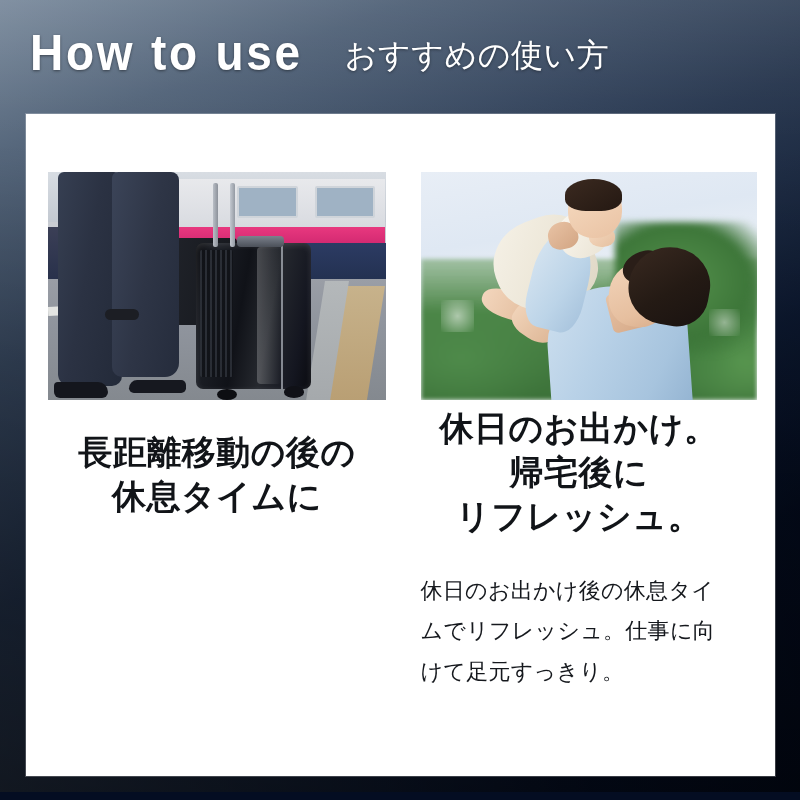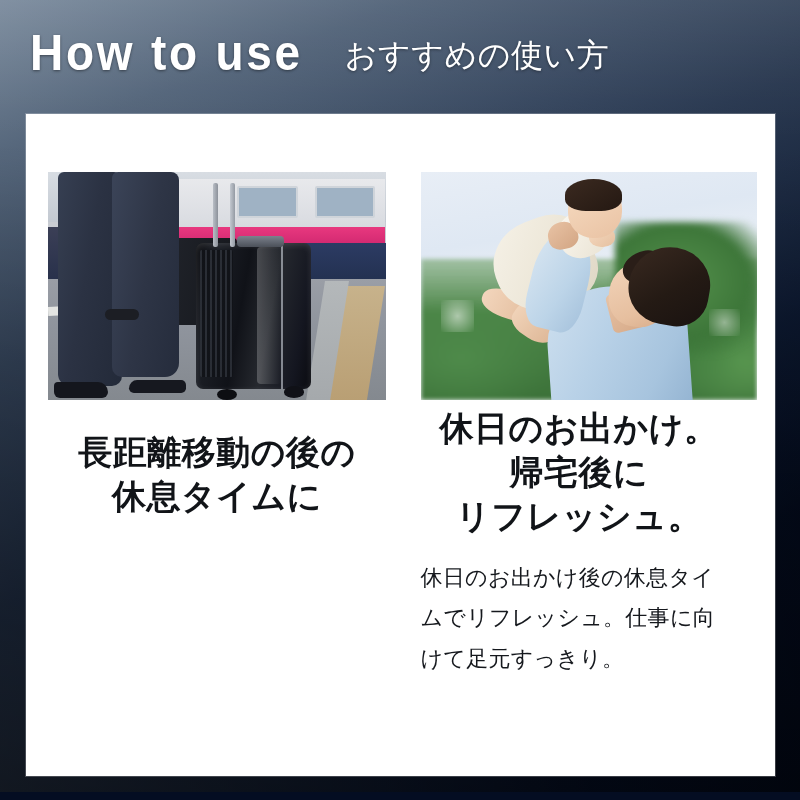--- a/index.html
+++ b/index.html
@@ -231,21 +231,21 @@
 
   .bodytext {
     color:#15181d;
     font-weight:400;
     font-size:22px;
     line-height:1.86;
     letter-spacing:0.3px;
     text-align:left;
   }
   .col-left  .bodytext { margin-top:26px; padding-right:6px; }
-  .col-right .bodytext { margin-top:19px; padding-right:2px; }
+  .col-right .bodytext { margin-top:32px; padding-right:2px; }
 </style>
 </head>
 <body>
 
 <div class="page">
 
   <div class="header">
     <span class="title-en">How to use</span>
     <span class="title-ja">おすすめの使い方</span>
   </div>

